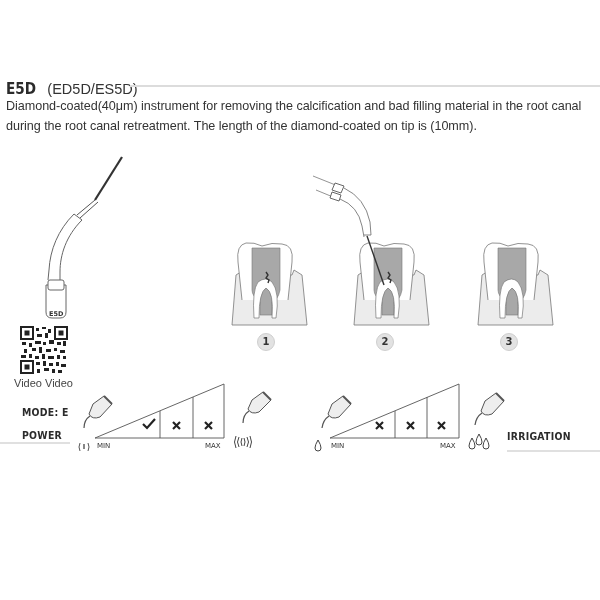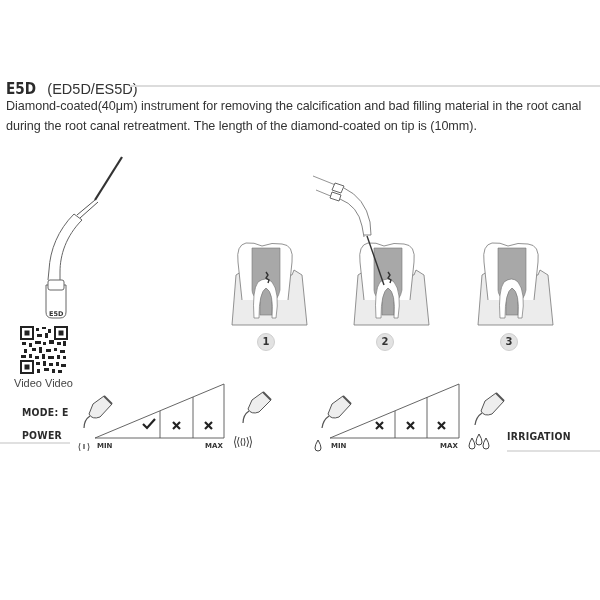--- a/index.html
+++ b/index.html
@@ -9,21 +9,21 @@
   .title b{font-family:"DejaVu Sans",sans-serif;font-weight:900;font-size:16px;letter-spacing:0px;transform:scaleX(0.85);display:inline-block;transform-origin:left;margin-right:-5px;}
   .title span{font-size:14.5px;color:#333;padding-left:11px;}
   .rule-top{left:130px;top:85px;width:470px;height:2px;background:#dcdcdc;}
   .desc{left:6px;top:96px;width:594px;font-size:12.6px;line-height:20px;color:#333;letter-spacing:-0.05px;}
   .qr-label{left:14px;top:377px;font-size:11px;color:#444;}
   .mode{left:22px;top:406px;font-size:11px;font-weight:bold;font-family:"DejaVu Sans",sans-serif;letter-spacing:0.3px;transform:scaleX(0.85);transform-origin:left;}
   .power{left:22px;top:429px;font-size:11px;font-weight:bold;font-family:"DejaVu Sans",sans-serif;letter-spacing:0.3px;transform:scaleX(0.85);transform-origin:left;}
   .rule-left{left:0;top:442px;width:70px;height:2px;background:#e0e0e0;}
   .irr{left:507px;top:430px;font-size:11px;font-weight:bold;font-family:"DejaVu Sans",sans-serif;letter-spacing:0.3px;transform:scaleX(0.85);transform-origin:left;}
   .rule-right{left:507px;top:450px;width:93px;height:2px;background:#e0e0e0;}
-  .lbl{font-size:7px;font-weight:bold;font-family:"DejaVu Sans",sans-serif;color:#333;}
+  .lbl{font-size:7px;font-weight:normal;font-family:"DejaVu Sans",sans-serif;color:#333;}
   .badge{width:16px;height:16px;border-radius:50%;background:#e2e2e2;border:1px solid #cfcfcf;font-size:10px;font-weight:bold;text-align:center;line-height:16px;color:#333;font-family:"DejaVu Sans",sans-serif;}
   svg{position:absolute;overflow:visible;}
 </style>
 </head>
 <body>
 
 <div class="abs title">
   <b>E5D</b><span>(ED5D/ES5D)</span>
 </div>
 <div class="abs rule-top"></div>

